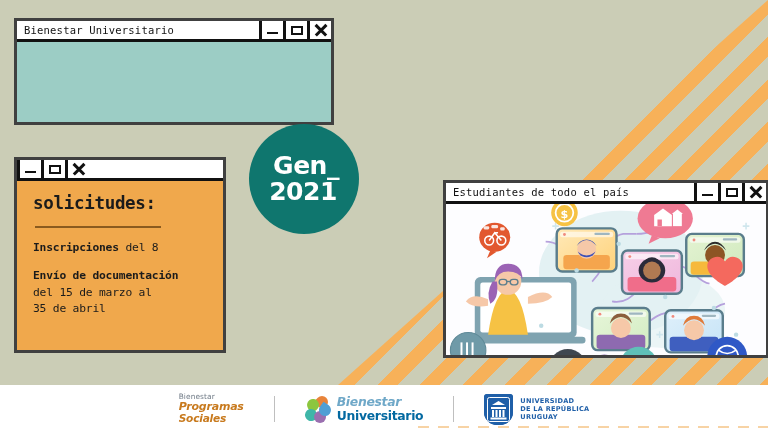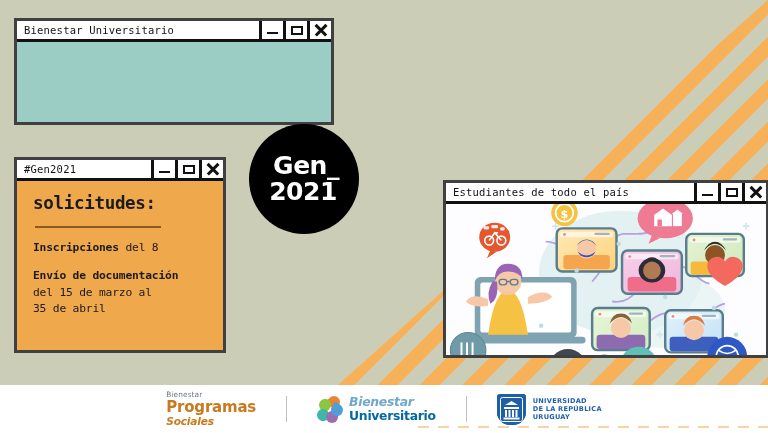--- a/index.html
+++ b/index.html
@@ -80,21 +80,21 @@
   }
   .per-rule{width:126px;height:2px;background:#8A5A1E;margin:12px 0 12px 2px;}
   .per-block{margin:0 0 12px 0;font-size:11.3px;line-height:1.45;color:#1b1b1b;
     font-family:"DejaVu Sans Mono",monospace;letter-spacing:-.2px;}
   .per-block:last-child{margin-bottom:0;}
   .per-block b{font-weight:bold;}
 
   
   #gen-badge{
     position:absolute;left:249px;top:124px;width:110px;height:110px;border-radius:50%;
-    background:#000000;display:flex;flex-direction:column;align-items:center;
+    background:#0f766e;display:flex;flex-direction:column;align-items:center;
     justify-content:center;color:#fff;
   }
   .gen-l1,.gen-l2{
     font-family:"DejaVu Sans",sans-serif;font-weight:bold;font-size:25px;
     line-height:1.04;letter-spacing:-.5px;
   }
   .gen-l1{margin-left:4px;}
   .gen-l2{margin-left:-2px;}
 
   
@@ -105,21 +105,21 @@
   
   .footer-inner{
     position:absolute;left:0;bottom:0;width:768px;height:48px;
     display:flex;align-items:center;justify-content:center;gap:16px;
   }
   .logo-cell{display:flex;align-items:center;}
   .vdiv{width:1px;height:26px;background:#BFBFBF;margin:0 14px;}
 
   .bps{font-family:"DejaVu Sans",sans-serif;line-height:1.12;}
   .bps .l1{font-size:7.4px;color:#6f7a86;letter-spacing:.1px;}
-  .bps .l2{font-size:15px;color:#C87A1E;font-weight:bold;letter-spacing:-.2px;}
+  .bps .l2{font-size:11px;color:#C87A1E;font-weight:bold;font-style:italic;letter-spacing:-.2px;}
   .bps .l3{font-size:10.6px;color:#C87A1E;font-weight:bold;font-style:italic;letter-spacing:-.2px;}
 
   .bu-mark{width:26px;height:26px;position:relative;margin-right:6px;}
   .petal{position:absolute;width:12px;height:12px;border-radius:50% 50% 50% 0;}
   .bu-text{font-family:"DejaVu Sans",sans-serif;line-height:1.1;}
   .bu-text .t1{font-size:12.4px;color:#6FA8C8;font-style:italic;font-weight:bold;letter-spacing:-.3px;}
   .bu-text .t2{font-size:12.4px;color:#0369a1;font-weight:bold;letter-spacing:-.3px;}
 
   .udelar-shield{
     width:29px;height:31px;background:#1F5FA8;margin-right:7px;
@@ -151,21 +151,20 @@
           </div>
         <div class="tb-btn" data-interactable="true">
             <span class="gl-close" data-interactable="false"></span>
           </div>
       </div>
     </div>
   </div>
 
   <div class="win" id="win-periodo" data-interactable="true">
     <div class="titlebar" data-interactable="false">
-      <div class="tb-title" data-interactable="false">#Gen2021</div>
       <div class="tb-btns" data-interactable="false">
         <div class="tb-btn" data-interactable="true">
             <span class="gl-min" data-interactable="false"></span>
           </div>
         <div class="tb-btn" data-interactable="true">
             <span class="gl-max" data-interactable="false"></span>
           </div>
         <div class="tb-btn" data-interactable="true">
             <span class="gl-close" data-interactable="false"></span>
           </div>

